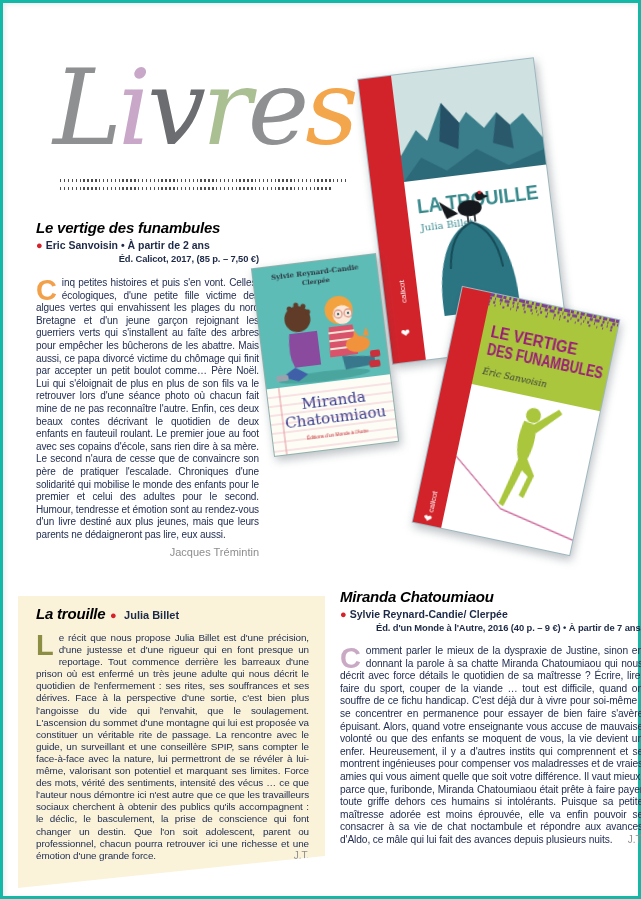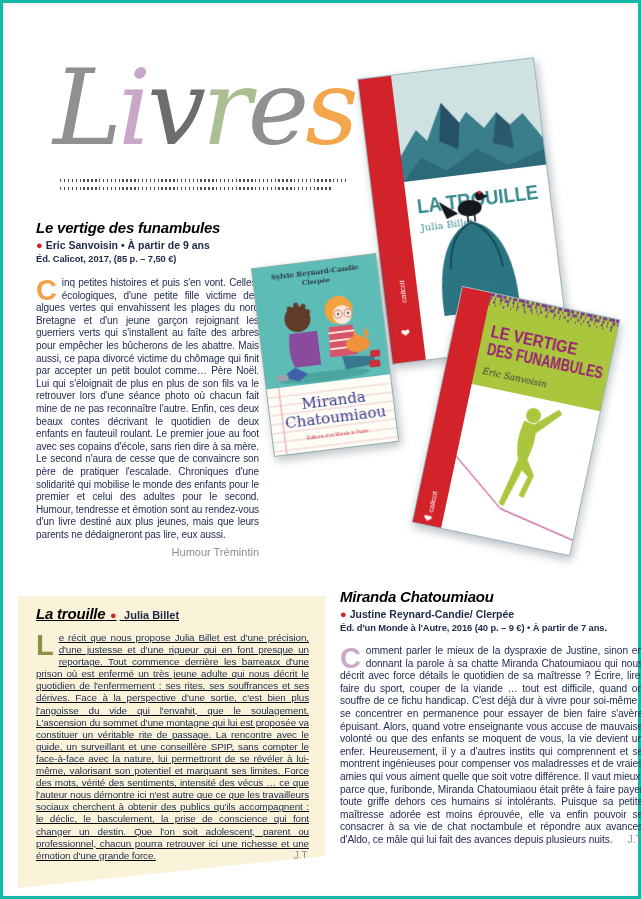--- a/index.html
+++ b/index.html
@@ -15,42 +15,42 @@
   .rule{position:absolute;height:2.6px;left:57px;
         background:repeating-linear-gradient(90deg,#4e4e4e 0 1.4px,transparent 1.4px 3.9px);}
   .rule1{top:176px;width:287px;}
   .rule2{top:184px;width:273px;}
 
   
   .article-title{margin:0;font-style:italic;font-weight:bold;font-size:15px;
                  line-height:17px;color:#000;letter-spacing:-.2px;}
   .author-line{font-weight:bold;font-size:10.5px;color:#1d2946;margin-top:3px;}
   .bullet{color:#d4232a;font-size:11px;margin-right:3px;}
-  .ed-line{font-weight:bold;font-size:9.4px;color:#1d2946;margin-top:2px;letter-spacing:-.1px;}
+  .ed-line{font-weight:bold;font-size:9.4px;color:#1d2946;margin-top:2px;letter-spacing:-.1px;text-align:right;}
   .body-text{margin:0;text-align:justify;color:#232f52;letter-spacing:-.1px;}
   .dropcap{float:left;font-weight:bold;font-size:29px;line-height:23px;margin:2px 5px 0 0;}
   .sig{color:#8d8d8d;}
 
   
   .art1{position:absolute;left:33px;top:204px;width:223px;margin-top:12px;}
   .art1 .body-text{margin-top:13px;font-size:10px;line-height:12.6px;}
   .art1 .sig{display:block;text-align:right;font-size:11px;margin-top:5px;}
 
   
   .books{position:absolute;left:0;top:0;width:641px;height:899px;pointer-events:none;}
   .book{position:absolute;filter:drop-shadow(2px 4px 5px rgba(55,70,80,.35));}
   .book svg{display:block;}
   .bk-trouille{left:371px;top:64px;transform:rotate(-7deg);z-index:1;}
   .bk-miranda{left:259px;top:257px;transform:rotate(-7deg);z-index:2;}
   .bk-vertige{left:432px;top:297px;transform:rotate(12deg);z-index:3;}
 
   
   .creambox{position:absolute;left:15px;top:593px;width:307px;height:292px;
             background:#faf3da;box-sizing:border-box;padding:9px 16px 0 18px;
-            clip-path:polygon(0 0,100% 0,100% 89%,0 100%);text-decoration:underline;}
+            clip-path:polygon(0 0,100% 0,100% 89%,0 100%);}
   .art2-titlerow .article-title{display:inline;}
   .art2-author{font-weight:bold;font-size:11px;color:#1d2946;}
   .creambox .body-text{margin-top:9px;font-size:9.9px;line-height:12.1px;}
   .creambox .sig{float:right;font-size:10px;margin-left:6px;}
 
   
   .art3{position:absolute;left:337px;top:561px;width:303px;margin-top:24px;}
   .art3 .body-text{margin-top:12px;font-size:10.2px;line-height:12.6px;}
   .art3 .sig{float:right;font-size:10px;margin-left:6px;}
 
@@ -65,25 +65,25 @@
 
 <div class="page">
 
   <h1 class="livres"><span style="color: rgb(143, 144, 146);">L</span><span style="color: rgb(200, 167, 201);">i</span><span style="color: rgb(108, 109, 112);">v</span><span style="color: rgb(170, 191, 146);">r</span><span style="color: rgb(143, 144, 146);">e</span><span style="color: rgb(243, 166, 75);">s</span></h1>
   <div class="rule rule1"></div>
   <div class="rule rule2"></div>
 
   <section class="art1">
     <h2 class="article-title">Le vertige des funambules</h2>
     <div class="author-line">
-      <span class="bullet">●</span><span>Eric Sanvoisin • À partir de 9 ans</span>
+      <span class="bullet">●</span><span>Eric Sanvoisin • À partir de 2 ans</span>
     </div>
     <div class="ed-line">Éd. Calicot, 2017, (85 p. – 7,50 €)</div>
     <p class="body-text"><span class="dropcap" style="color: rgb(242, 160, 74);">C</span><span>inq petites histoires et puis s'en vont. Celles, écologiques, d'une petite fille victime des algues vertes qui envahissent les plages du nord Bretagne et d'un jeune garçon rejoignant les guerriers verts qui s'installent au faîte des arbres pour empêcher les bûcherons de les abattre. Mais aussi, ce papa divorcé victime du chômage qui finit par accepter un petit boulot comme… Père Noël. Lui qui s'éloignait de plus en plus de son fils va le retrouver lors d'une séance photo où chacun fait mine de ne pas reconnaître l'autre. Enfin, ces deux beaux contes décrivant le quotidien de deux enfants en fauteuil roulant. Le premier joue au foot avec ses copains d'école, sans rien dire à sa mère. Le second n'aura de cesse que de convaincre son père de pratiquer l'escalade. Chroniques d'une solidarité qui mobilise le monde des enfants pour le premier et celui des adultes pour le second. Humour, tendresse et émotion sont au rendez-vous d'un livre destiné aux plus jeunes, mais que leurs parents ne dédaigneront pas lire, eux aussi.</span></p>
-    <span class="sig">Humour Trémintin</span>
+    <span class="sig">Jacques Trémintin</span>
   </section>
 
   <div class="books">
 
     <div class="book bk-trouille">
       <svg width="178" height="288" viewBox="0 0 178 288">
         <rect x="0" y="0" width="178" height="288" fill="#ffffff"></rect>
         <rect x="0" y="0" width="34" height="288" fill="#d2232b"></rect>
         <rect x="34" y="0" width="144" height="108" fill="#cfe2e1"></rect>
         <path d="M34,108 L34,82 L52,58 L62,70 L80,34 L96,56 L104,46 L120,64 L134,50 L146,64 L160,54 L178,82 L178,108 Z" fill="#3a7e8b"></path>
@@ -193,21 +193,21 @@
       <h2 class="article-title">La trouille</h2>
       <span class="bullet">●</span>
       <span class="art2-author">Julia Billet</span>
     </div>
     <p class="body-text"><span class="dropcap" style="color: rgb(140, 142, 68);">L</span><span>e récit que nous propose Julia Billet est d'une précision, d'une justesse et d'une rigueur qui en font presque un reportage. Tout commence derrière les barreaux d'une prison où est enfermé un très jeune adulte qui nous décrit le quotidien de l'enfermement : ses rites, ses souffrances et ses dérives. Face à la perspective d'une sortie, c'est bien plus l'angoisse du vide qui l'envahit, que le soulagement. L'ascension du sommet d'une montagne qui lui est proposée va constituer un véritable rite de passage. La rencontre avec le guide, un surveillant et une conseillère SPIP, sans compter le face-à-face avec la nature, lui permettront de se révéler à lui-même, valorisant son potentiel et marquant ses limites. Force des mots, vérité des sentiments, intensité des vécus … ce que l'auteur nous démontre ici n'est autre que ce que les travailleurs sociaux cherchent à obtenir des publics qu'ils accompagnent : le déclic, le basculement, la prise de conscience qui font changer un destin. Que l'on soit adolescent, parent ou professionnel, chacun pourra retrouver ici une richesse et une émotion d'une grande force.</span><span class="sig">J.T.</span></p>
   </section>
 
   <section class="art3">
     <h2 class="article-title">Miranda Chatoumiaou</h2>
     <div class="author-line">
-      <span class="bullet">●</span><span>Justine Reynard-Candie/ Clerpée</span>
+      <span class="bullet">●</span><span>Sylvie Reynard-Candie/ Clerpée</span>
     </div>
     <div class="ed-line">Éd. d'un Monde à l'Autre, 2016 (40 p. – 9 €) • À partir de 7 ans.</div>
     <p class="body-text"><span class="dropcap" style="color: rgb(201, 169, 196);">C</span><span>omment parler le mieux de la dyspraxie de Justine, sinon en donnant la parole à sa chatte Miranda Chatoumiaou qui nous décrit avec force détails le quotidien de sa maîtresse ? Écrire, lire, faire du sport, couper de la viande … tout est difficile, quand on souffre de ce fichu handicap. C'est déjà dur à vivre pour soi-même : se concentrer en permanence pour essayer de bien faire s'avère épuisant. Alors, quand votre enseignante vous accuse de mauvaise volonté ou que des enfants se moquent de vous, la vie devient un enfer. Heureusement, il y a d'autres instits qui comprennent et se montrent ingénieuses pour compenser vos maladresses et de vraies amies qui vous aiment quelle que soit votre différence. Il vaut mieux, parce que, furibonde, Miranda Chatoumiaou était prête à faire payer toute griffe dehors ces humains si intolérants. Puisque sa petite maîtresse adorée est moins éprouvée, elle va enfin pouvoir se consacrer à sa vie de chat noctambule et répondre aux avances d'Aldo, ce mâle qui lui fait des avances depuis plusieurs nuits.</span><span class="sig">J.T.</span></p>
   </section>
 
   <div class="footer">
     <span class="issue-info">29.06 au 6.05.2017 - LIEN SOCIAL</span>
     <span class="issue-number">1210-1211</span>
     <span class="page-number">53</span>
   </div>

